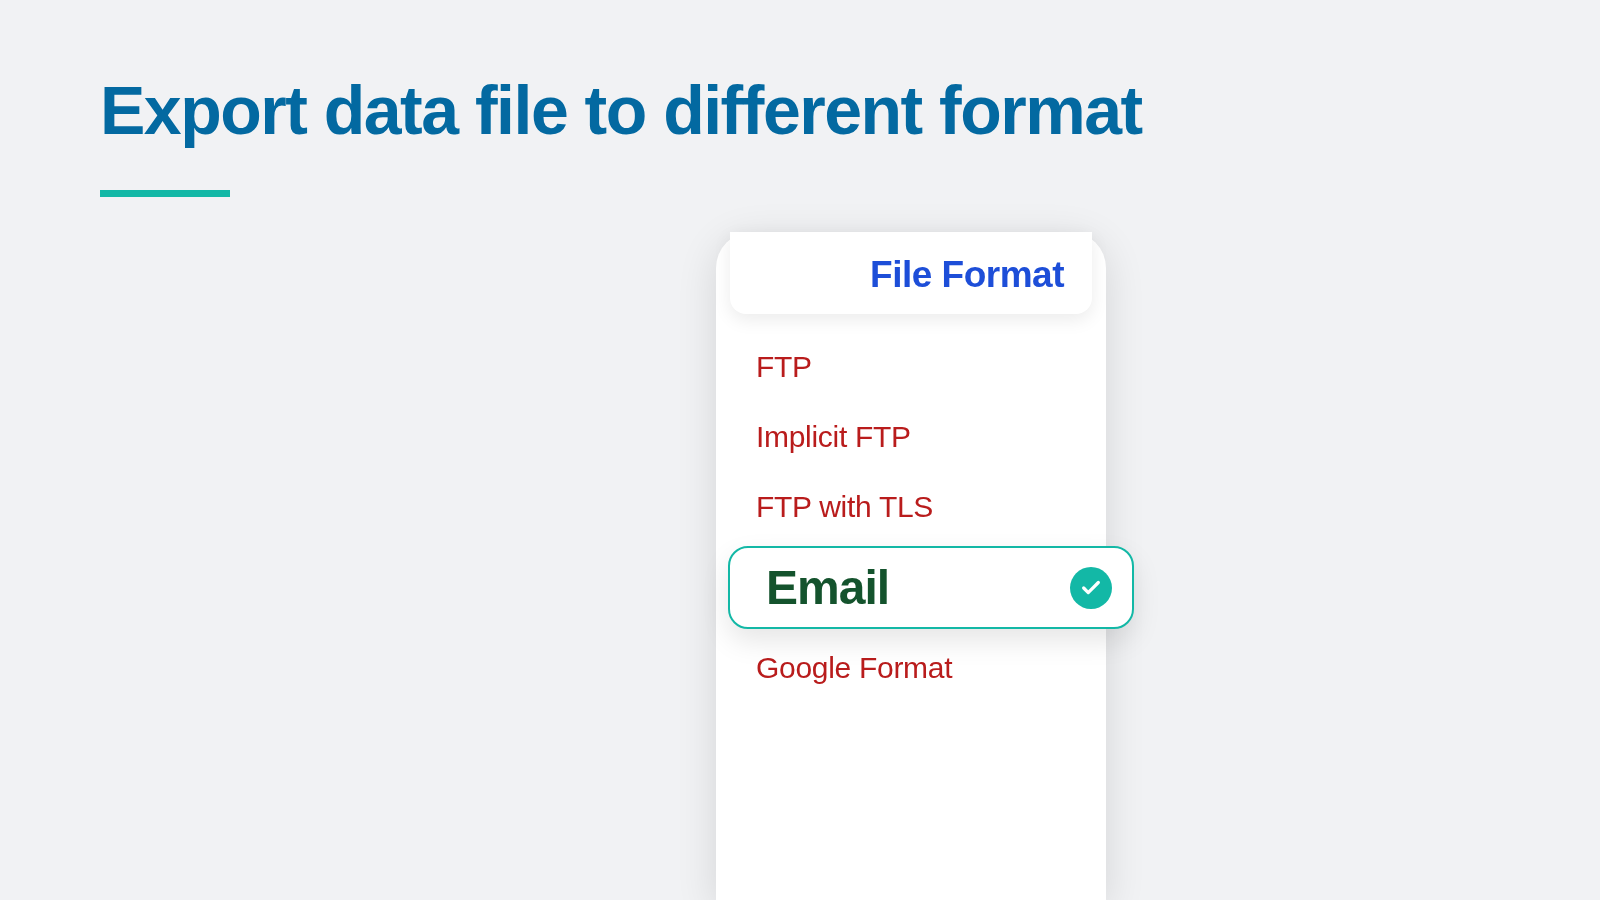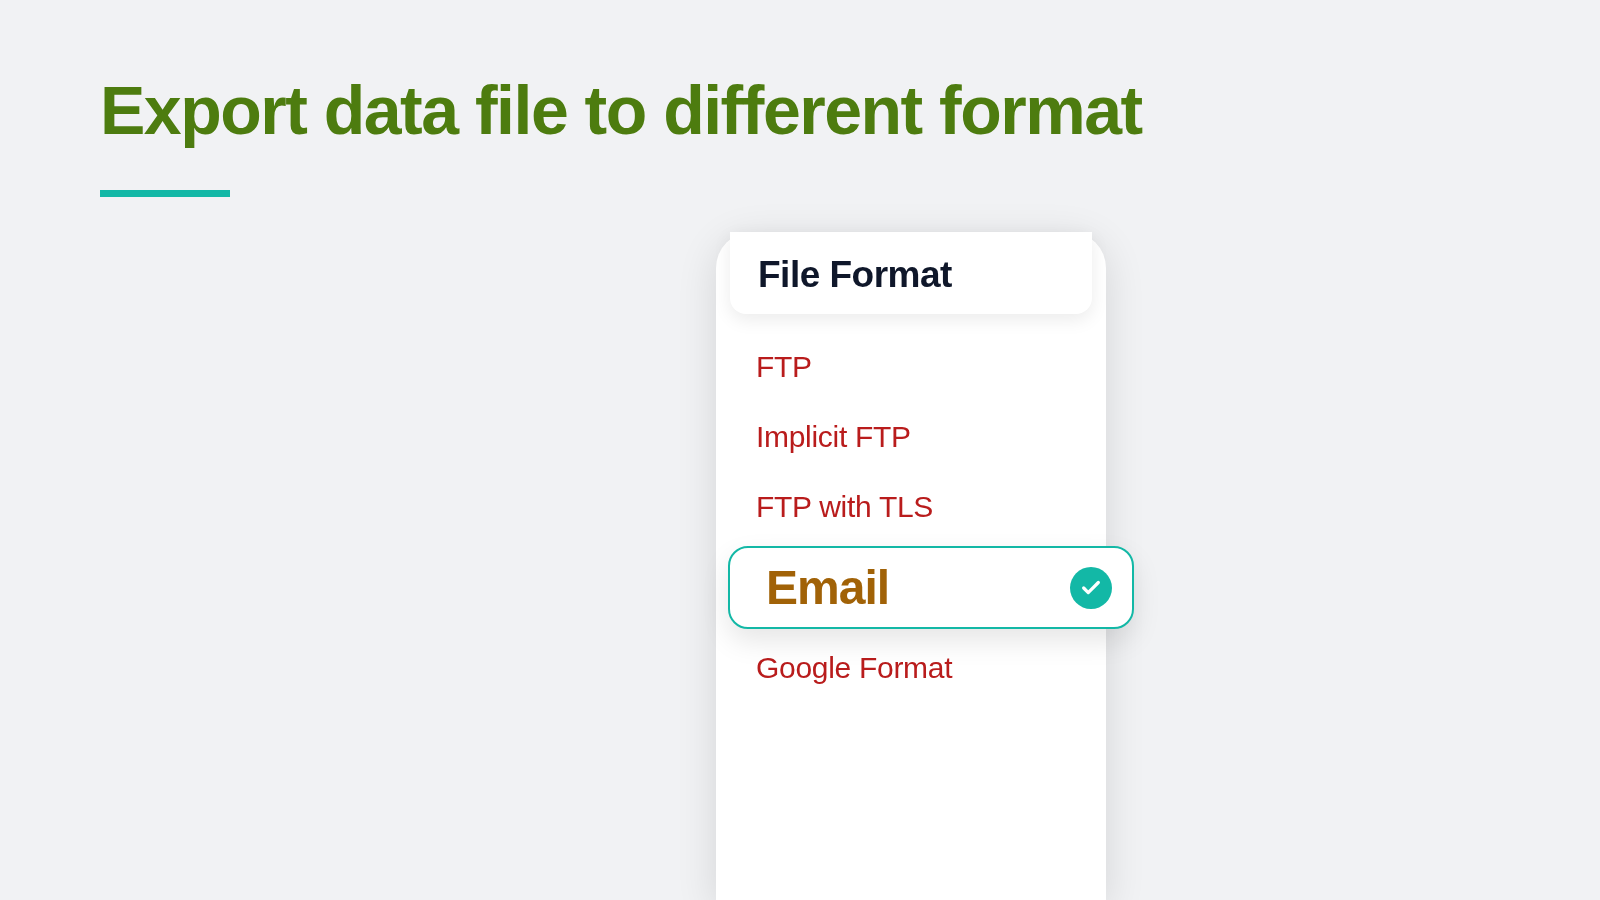--- a/index.html
+++ b/index.html
@@ -19,21 +19,21 @@
     
     .heading-container {
       position: absolute;
       left: 100px;
       top: 72px;
     }
     
     .page-heading {
       font-size: 68px;
       font-weight: 700;
-      color: #4d7c0f;
+      color: #0369a1;
       line-height: 1.12;
       letter-spacing: -1.5px;
     }
     
     .heading-underline {
       width: 130px;
       height: 7px;
       background: #13b8a6;
       margin-top: 42px;
     }
@@ -53,22 +53,23 @@
       margin: 0 14px;
       padding: 22px 28px 18px 28px;
       border-radius: 0 0 16px 16px;
       background: #ffffff;
       box-shadow: 0 6px 18px rgba(0, 0, 0, 0.08);
     }
     
     .card-title {
       font-size: 37px;
       font-weight: 600;
-      color: #0f172a;
+      color: #1d4ed8;
       letter-spacing: -0.5px;
+      text-align: right;
     }
     
     .options-list {
       margin-top: 18px;
     }
     
     .option-item {
       padding: 18px 40px;
       font-size: 30px;
       font-weight: 500;
@@ -87,21 +88,21 @@
       background: #ffffff;
       border: 2px solid #13b8a6;
       border-radius: 20px;
       box-shadow: 0 12px 28px rgba(0, 0, 0, 0.10);
       cursor: pointer;
     }
     
     .option-selected-label {
       font-size: 48px;
       font-weight: 700;
-      color: #a16207;
+      color: #14532d;
       letter-spacing: -1px;
     }
     
     .check-badge {
       width: 42px;
       height: 42px;
       background: #13b8a6;
       border-radius: 50%;
       display: flex;
       align-items: center;

